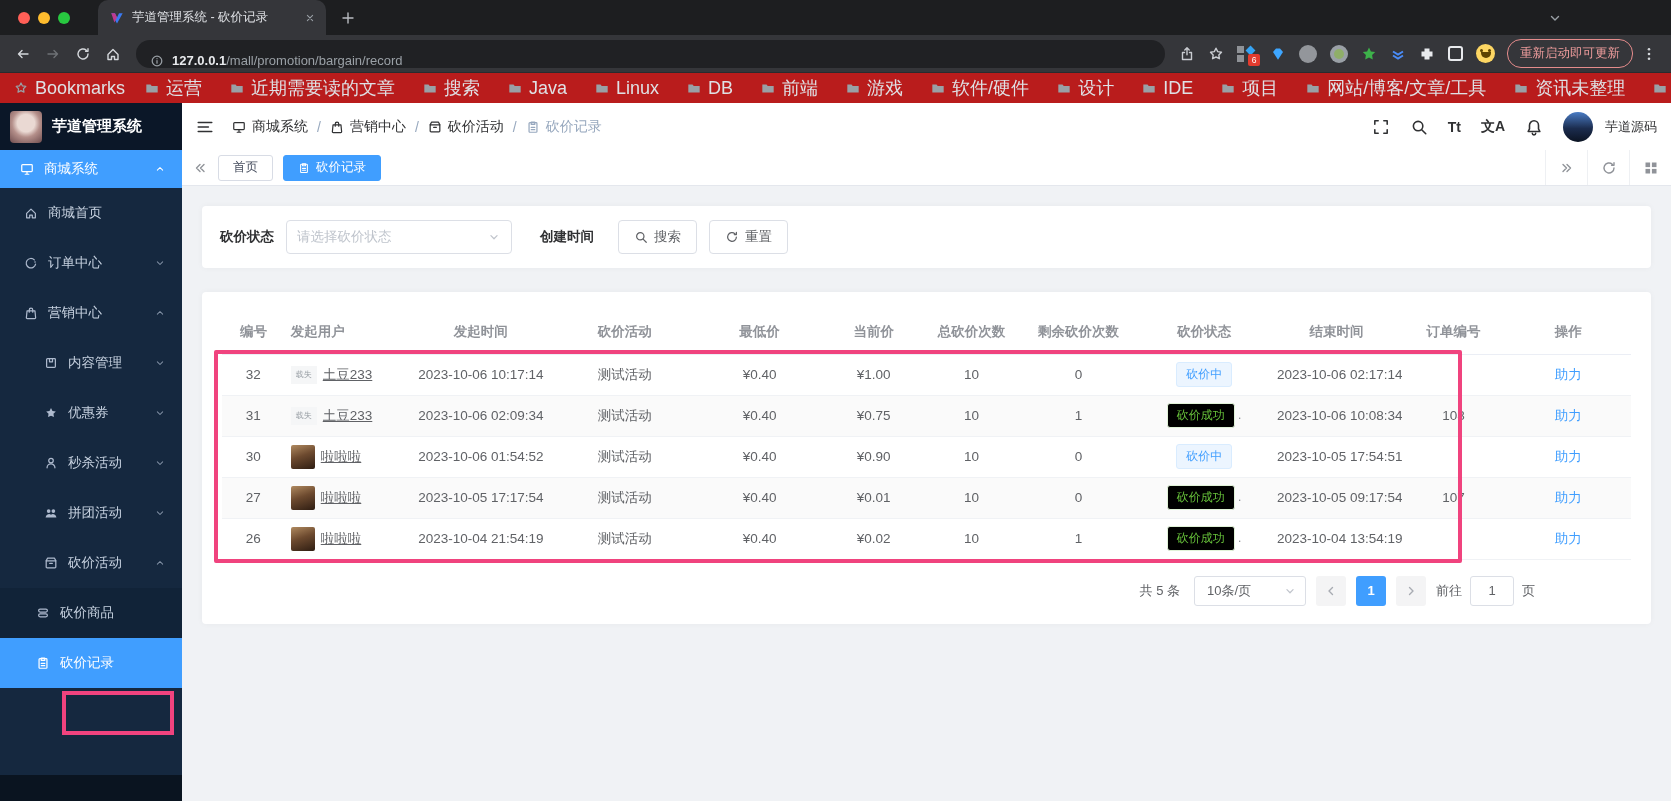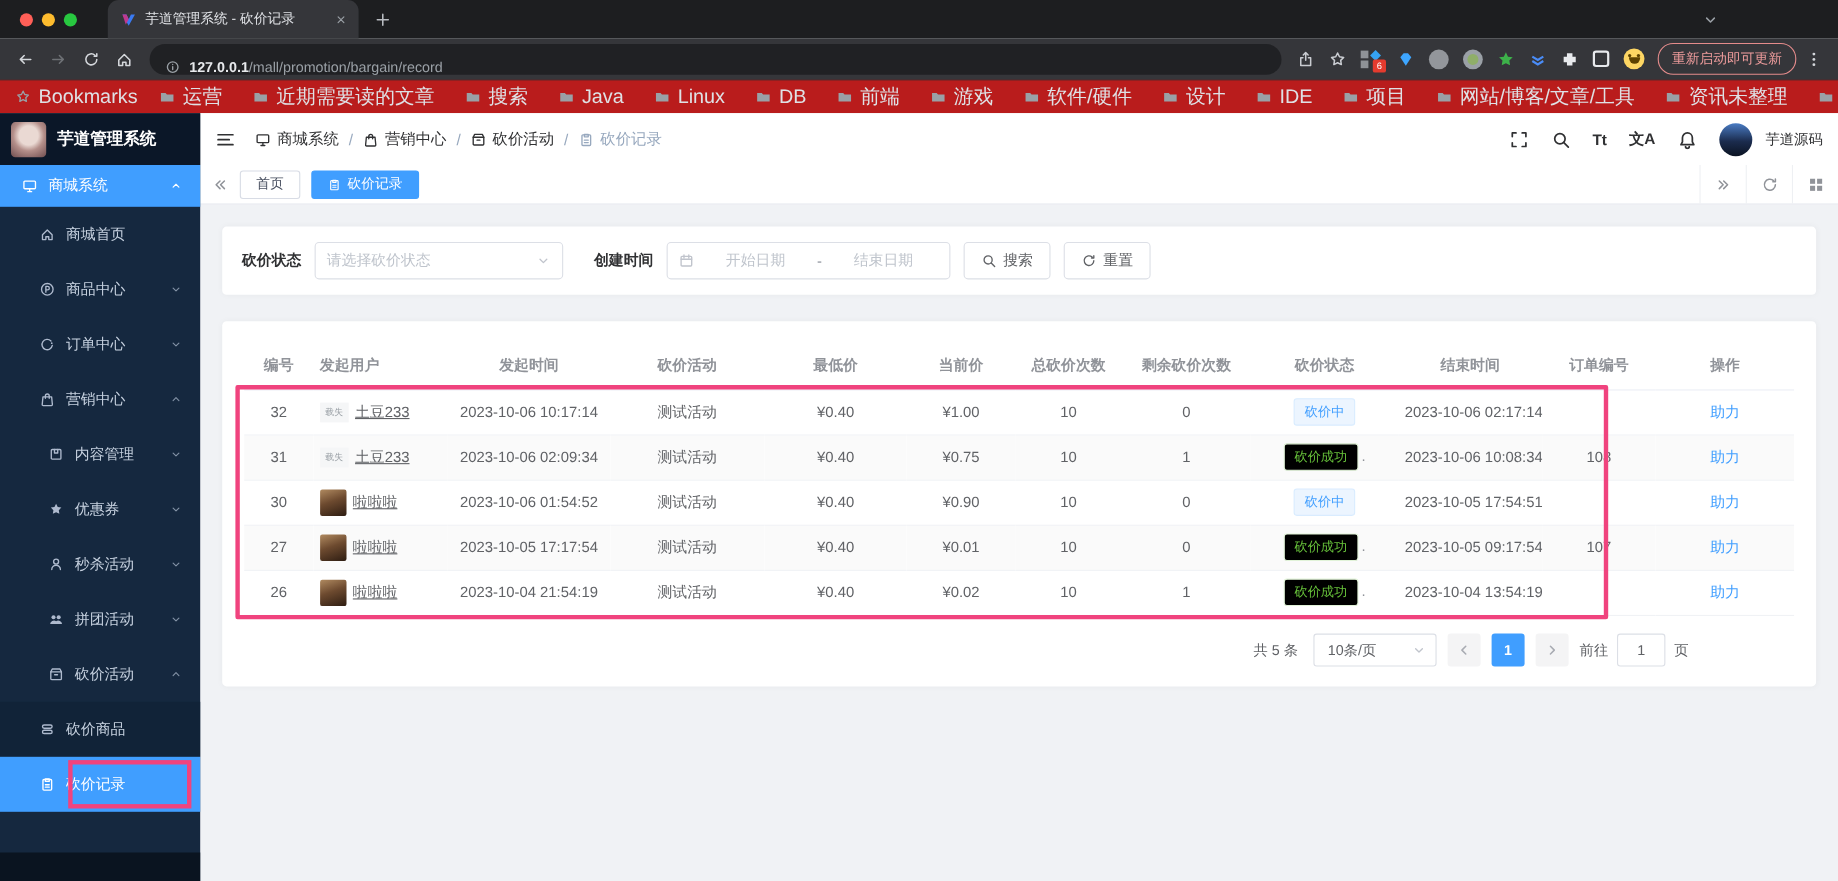--- a/index.html
+++ b/index.html
@@ -67,21 +67,21 @@
   .logo { height:47px; background:#0b1728; display:flex; align-items:center; gap:10px; padding:0 10px; }
   .logo-img { width:32px; height:32px; border-radius:4px; flex:none;
     background:radial-gradient(circle at 50% 38%, #ead9d3 0 34%, #b48f8a 55%, #6e4c4e 100%); }
   .logo-title { color:#fff; font-size:15px; font-weight:bold; white-space:nowrap; }
   .side-item { height:50px; display:flex; align-items:center; gap:10px; color:#c7d2e0; font-size:13.5px;
     position:relative; cursor:pointer; }
   .side-item .ic { color:#aebace; }
   .side-item .chev { position:absolute; right:16px; color:#8291a5; }
   .side-item.lvl0 { height:38px; padding-left:20px; background:#409eff; color:#fff; }
   .side-item.lvl0 .ic, .side-item.lvl0 .chev { color:#fff; }
-  .side-item.lvl1 { padding-left:36px; }
+  .side-item.lvl1 { padding-left:24px; }
   .side-item.lvl2 { padding-left:44px; }
   .side-item.lvl3 { padding-left:36px; background:#112338; }
   .side-item.active3 { background:#409eff; color:#fff; }
   .side-item.active3 .ic { color:#fff; }
   .side-footer { position:absolute; left:0; bottom:0; width:182px; height:26px; background:#0a1420; }
   .anno-side { position:absolute; left:62px; top:588px; width:112px; height:44px;
     border:4px solid #f0437e; pointer-events:none; z-index:9; }
 
   .main { flex:1; display:flex; flex-direction:column; background:#f0f2f5; min-width:0; }
   .appheader { height:47px; background:#fff; display:flex; align-items:center; padding:0 14px; gap:10px; }
@@ -467,34 +467,20 @@
           <span class="ic s14">
             <svg viewBox="0 0 16 16" fill="none" stroke="currentColor" stroke-width="1.4" stroke-linecap="round" stroke-linejoin="round">
               <path d="M3 8.5 8 3.5l5 5V13.5h-3.5v-3h-3v3H3z"></path>
             </svg>
           </span>
           <span>商城首页</span>
         </div>
         <div class="side-item lvl1">
           <span class="ic s14">
             <svg viewBox="0 0 16 16" fill="none" stroke="currentColor" stroke-width="1.4" stroke-linecap="round" stroke-linejoin="round">
-              <circle cx="8" cy="8" r="6"></circle>
-              <path d="M6.5 11V5h1.8a1.8 1.8 0 0 1 0 3.6H6.5"></path>
-            </svg>
-          </span>
-          <span>商品中心</span>
-          <span class="ic chev s12">
-            <svg viewBox="0 0 16 16" fill="none" stroke="currentColor" stroke-width="1.4" stroke-linecap="round" stroke-linejoin="round">
-              <path d="M4.5 6.5 8 10l3.5-3.5"></path>
-            </svg>
-          </span>
-        </div>
-        <div class="side-item lvl1">
-          <span class="ic s14">
-            <svg viewBox="0 0 16 16" fill="none" stroke="currentColor" stroke-width="1.4" stroke-linecap="round" stroke-linejoin="round">
               <path d="M13.2 9.2A5.4 5.4 0 1 1 11.8 4.5"></path>
               <circle cx="12.6" cy="6.8" r="0.9" fill="currentColor" stroke="none"></circle>
             </svg>
           </span>
           <span>订单中心</span>
           <span class="ic chev s12">
             <svg viewBox="0 0 16 16" fill="none" stroke="currentColor" stroke-width="1.4" stroke-linecap="round" stroke-linejoin="round">
               <path d="M4.5 6.5 8 10l3.5-3.5"></path>
             </svg>
           </span>
@@ -724,31 +710,20 @@
         <span class="f-label">砍价状态</span>
         <span class="selectbox">
           <span>请选择砍价状态</span>
           <span class="ic chev s14">
               <svg viewBox="0 0 16 16" fill="none" stroke="currentColor" stroke-width="1.4" stroke-linecap="round" stroke-linejoin="round">
                 <path d="M4.5 6.5 8 10l3.5-3.5"></path>
               </svg>
             </span>
         </span>
         <span class="f-label ml">创建时间</span>
-        <span class="datebox">
-          <span class="ic s14">
-              <svg viewBox="0 0 16 16" fill="none" stroke="currentColor" stroke-width="1.4" stroke-linecap="round" stroke-linejoin="round">
-                <rect x="2.5" y="3.5" width="11" height="10" rx="1"></rect>
-                <path d="M2.5 6.5h11M5.5 2v3M10.5 2v3"></path>
-              </svg>
-            </span>
-          <span class="dph">开始日期</span>
-          <span class="dsep">-</span>
-          <span class="dph">结束日期</span>
-        </span>
         <span class="btn">
           <span class="ic s14">
               <svg viewBox="0 0 16 16" fill="none" stroke="currentColor" stroke-width="1.4" stroke-linecap="round" stroke-linejoin="round">
                 <circle cx="7.2" cy="7.2" r="4.2"></circle>
                 <path d="M10.4 10.4 14 14"></path>
               </svg>
             </span>
           <span>搜索</span>
         </span>
         <span class="btn">

